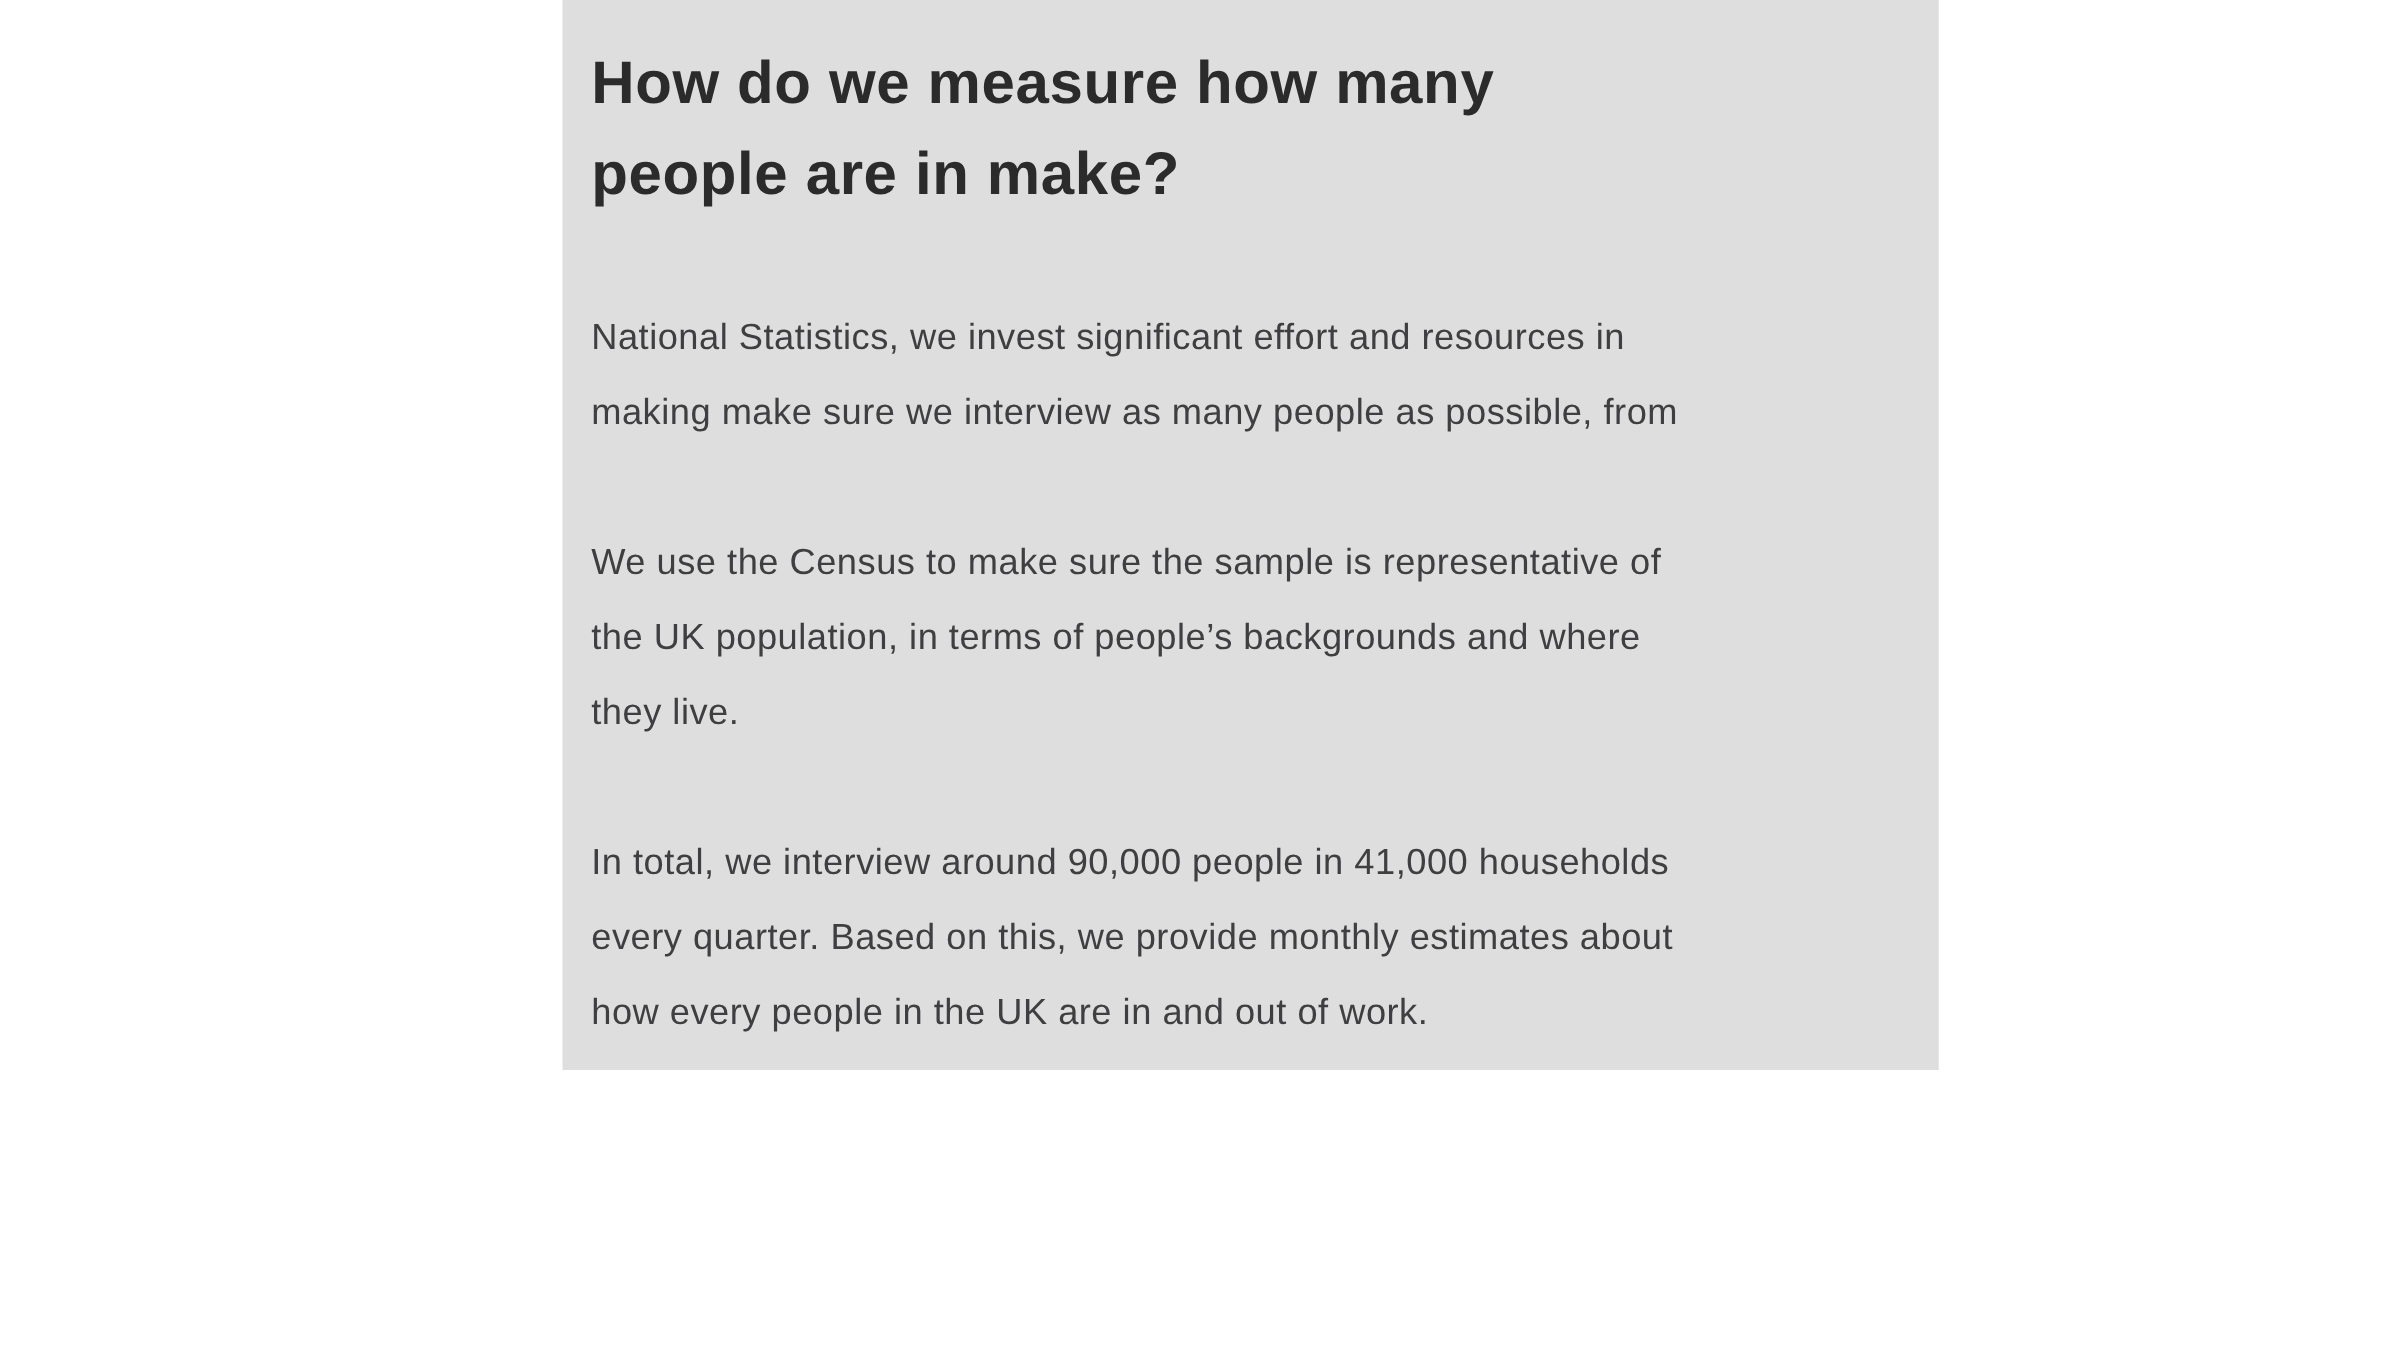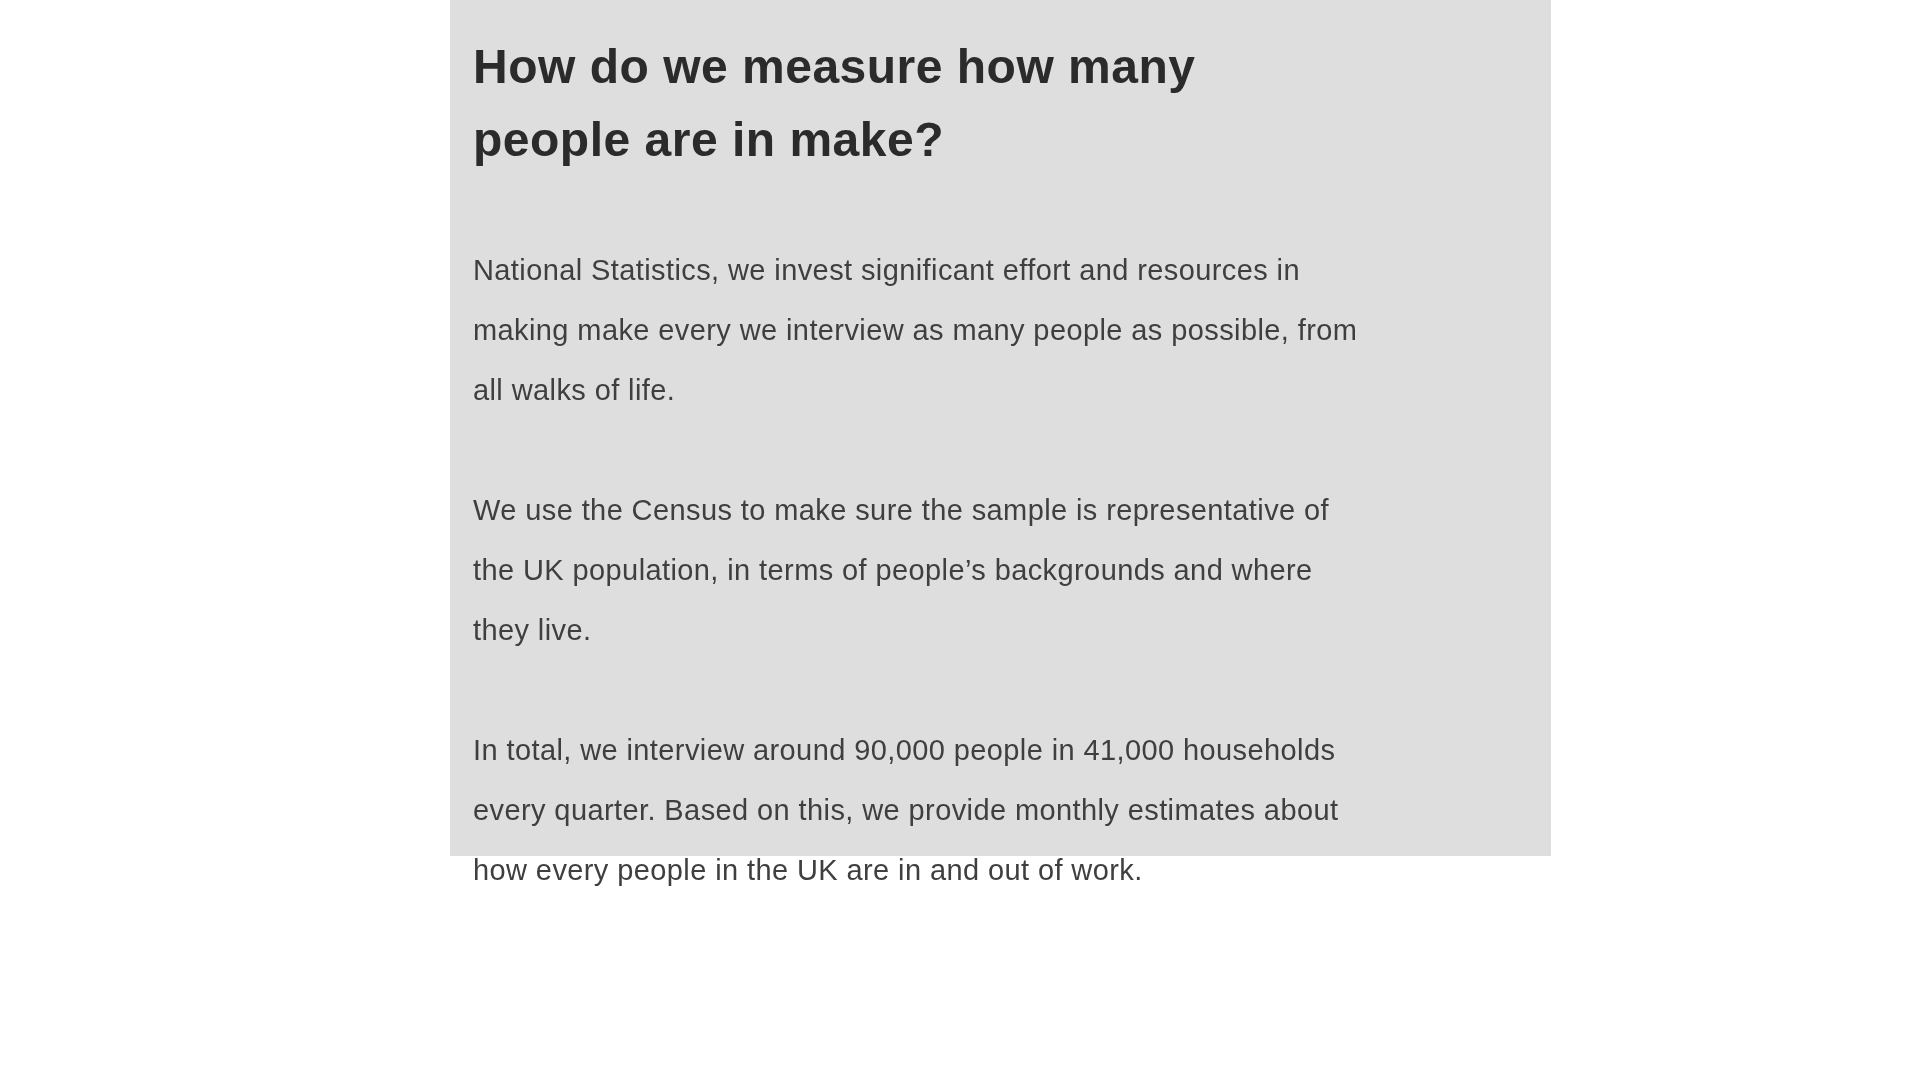--- a/index.html
+++ b/index.html
@@ -58,22 +58,21 @@
   <section class="content-panel">
     <article class="article">
 
       <h1 class="page-title">
         <span class="line">How do we measure how many</span>
         <span class="line">people are in make?</span>
       </h1>
 
       <p class="paragraph">
         <span class="line">National Statistics, we invest significant effort and resources in</span>
-        <span class="line">making make every we interview as many people as possible, from</span>
-        <span class="line">all walks of life.</span>
+        <span class="line">making make sure we interview as many people as possible, from</span>
       </p>
 
       <p class="paragraph">
         <span class="line">We use the Census to make sure the sample is representative of</span>
         <span class="line">the UK population, in terms of people’s backgrounds and where</span>
         <span class="line">they live.</span>
       </p>
 
       <p class="paragraph">
         <span class="line">In total, we interview around 90,000 people in 41,000 households</span>

